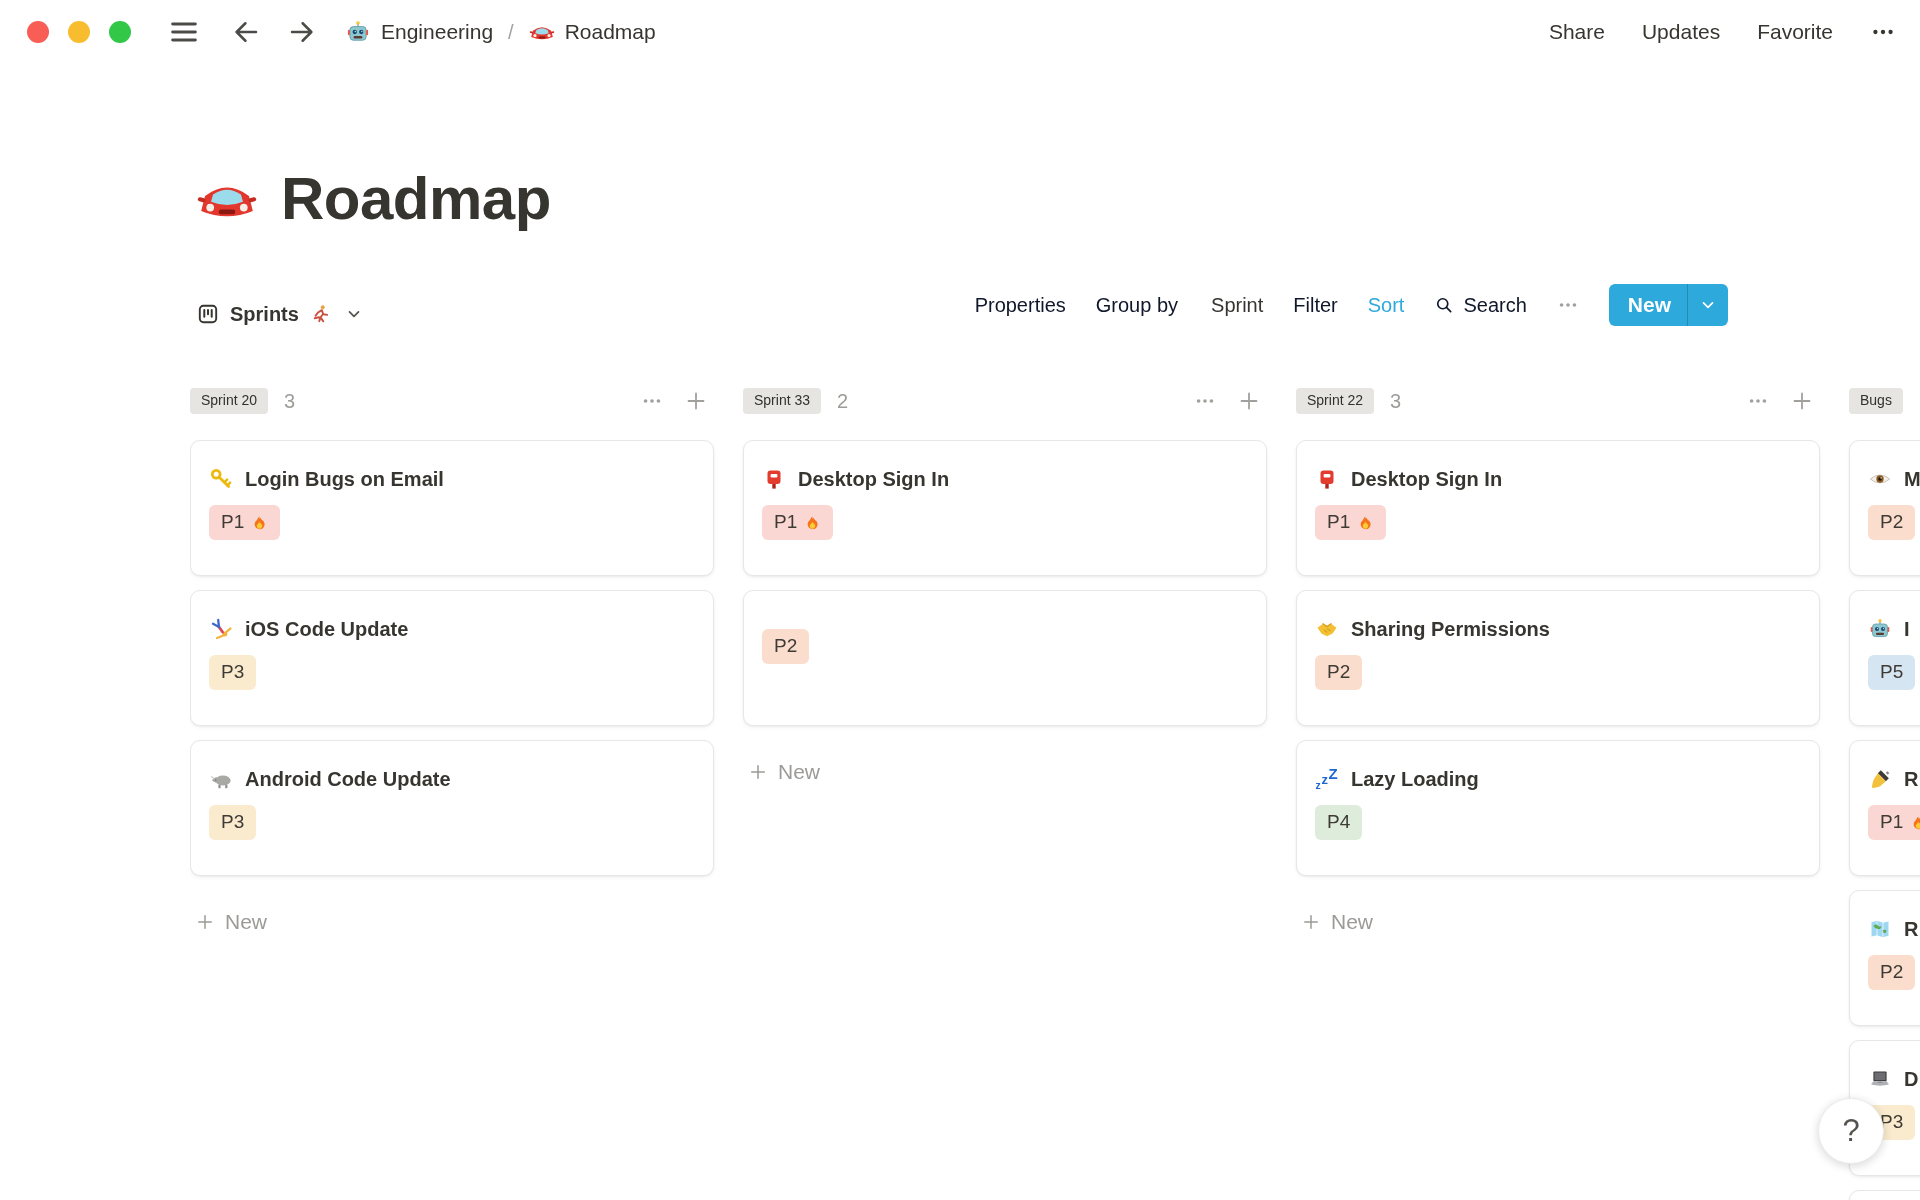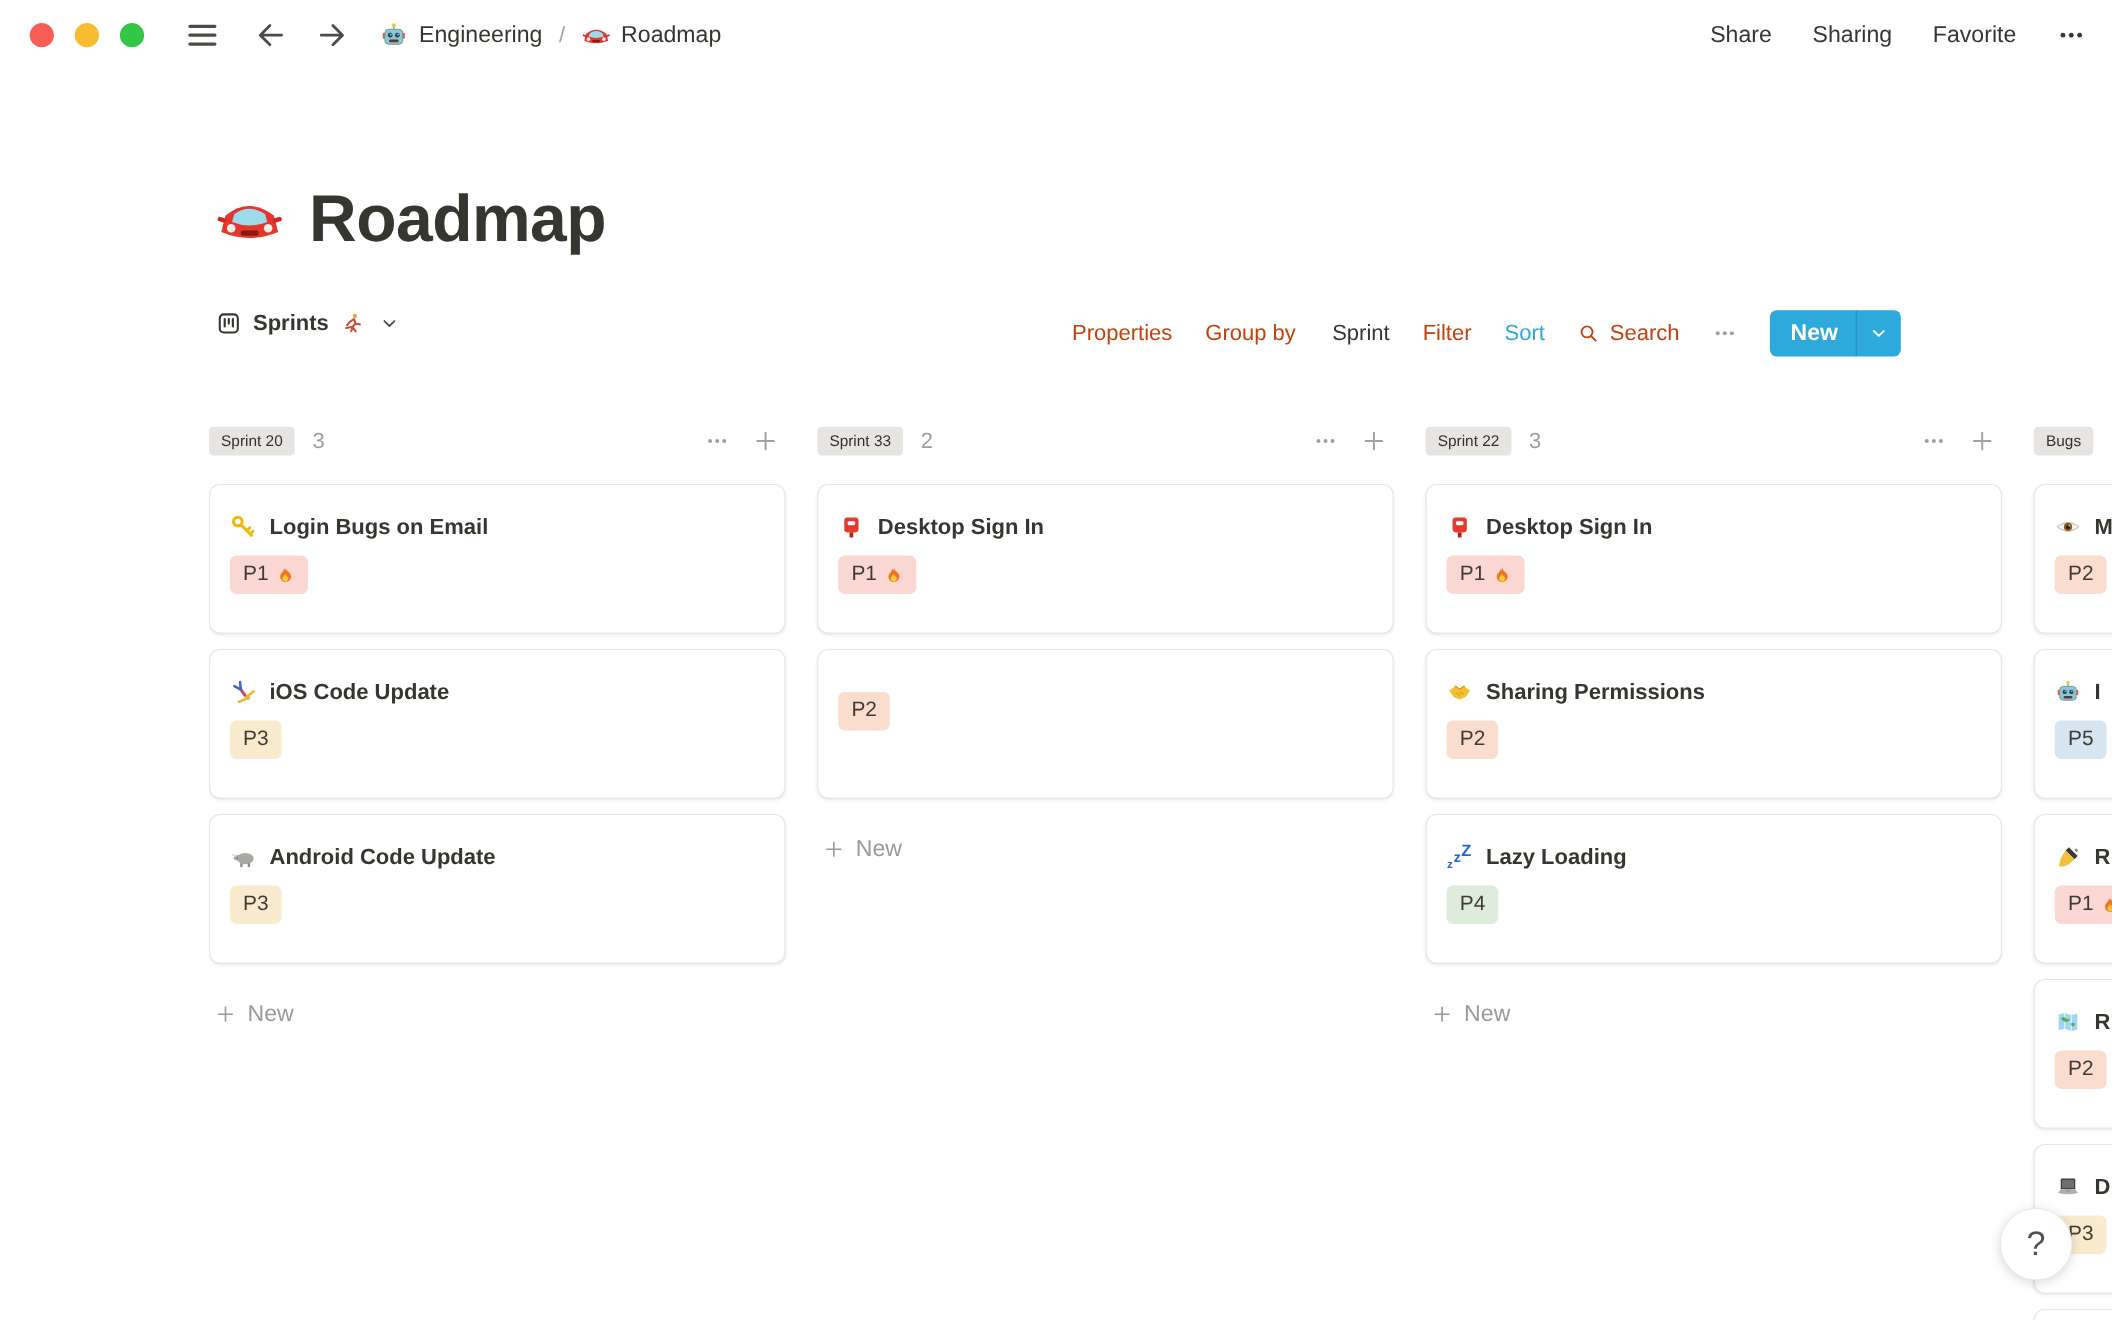--- a/index.html
+++ b/index.html
@@ -12,42 +12,42 @@
   html,body{margin:0;padding:0}
   body{
     width:1920px;height:1200px;overflow:hidden;background:#fff;
     font-family:"Liberation Sans",sans-serif;color:#37352F;
   }
   .icn{display:inline-flex;flex:0 0 auto}
   .icn svg{width:100%;height:100%;display:block}.i17{width:17px;height:17px}.i18{width:18px;height:18px}
   .i20{width:20px;height:20px}.i22{width:22px;height:22px}.i24{width:24px;height:24px}
   .i26{width:26px;height:26px}.i30{width:30px;height:30px}
   .i34{width:34px;height:34px}.i62{width:62px;height:62px}
-  .gray{color:#c2410c}.dark{color:#37352F}.midgray{color:#55534E}.litegray{color:#A2A09C}
+  .gray{color:#0f172a}.dark{color:#37352F}.midgray{color:#55534E}.litegray{color:#A2A09C}
   .accent{color:var(--c-accent)}.white{color:#fff}
 
   
   .topbar{display:flex;align-items:center;height:64px;padding:0 24px 0 27px}
   .tl{width:22px;height:22px;border-radius:50%;display:inline-block;margin-right:19px;cursor:pointer}
   .tl-red{background:var(--c-traffic-red)}.tl-yellow{background:var(--c-traffic-yellow)}.tl-green{background:var(--c-traffic-green)}
   .iconbtn{background:none;border:none;padding:0;display:inline-flex;align-items:center;cursor:pointer;color:#4D4B47}
   .tb-menu{margin-left:17px}
   .tb-nav{margin-left:30px;display:flex;align-items:center;gap:26px}
   .breadcrumb{margin-left:28px;display:flex;align-items:center;font-size:21px}
   .crumb{display:inline-flex;align-items:center;gap:10px;cursor:pointer;color:#37352F}
   .crumb-sep{color:#A5A3A0;margin:0 15px;font-size:20px}
   .topbar-right{margin-left:auto;display:flex;align-items:center;gap:37px;font-size:21px}
   .topact{cursor:pointer;color:#37352F}
 
   
   .title-row{display:flex;align-items:center;gap:23px;margin:96px 0 0 196px;height:78px}
   .page-title{font-size:60px;font-weight:700;letter-spacing:-0.5px;line-height:78px;white-space:nowrap}
 
   
-  .toolbar{display:flex;align-items:flex-start;height:44px;margin:44px 192px 0 196px}
+  .toolbar{display:flex;align-items:flex-end;height:44px;margin:44px 192px 0 196px}
   .view-tab{display:flex;align-items:center;gap:10px;font-size:20px;font-weight:600;cursor:pointer}
   .view-tab .chev{margin-left:4px}
   .toolbar-right{margin-left:auto;display:flex;align-items:center;gap:30px;font-size:20px;white-space:nowrap}
   .tbtn{cursor:pointer;display:inline-flex;align-items:center;gap:9px}
   .groupby .val{margin-left:24px}
   .new-btn{display:flex;align-items:stretch;background:var(--c-accent);border-radius:6px;height:42px;color:#fff;cursor:pointer;overflow:hidden}
   .new-label{display:flex;align-items:center;padding:0 16px 0 19px;font-weight:600;font-size:21px}
   .new-divider{width:1px;background:rgba(0,0,0,0.18)}
   .new-chev{display:flex;align-items:center;padding:0 11px}
 
@@ -131,21 +131,21 @@
             <circle cx="18.5" cy="15.3" r="1.5" fill="#F4F0E8"></circle>
             <rect x="8.8" y="16.1" width="6.4" height="1.8" rx="0.9" fill="#8C1812"></rect>
             <path d="M2.9 12.5 l-1.4 -0.4 M21.1 12.5 l1.4 -0.4" stroke="#C62B22" stroke-width="1.6" stroke-linecap="round"></path>
           </svg>
         </span>
       <span>Roadmap</span>
     </span>
   </nav>
   <div class="topbar-right">
     <span class="topact">Share</span>
-    <span class="topact">Sharing</span>
+    <span class="topact">Updates</span>
     <span class="topact">Favorite</span>
     <span class="icn i26 dark" style="cursor:pointer">
         <svg viewBox="0 0 24 24">
           <circle cx="5" cy="12" r="2" fill="currentColor"></circle>
           <circle cx="12" cy="12" r="2" fill="currentColor"></circle>
           <circle cx="19" cy="12" r="2" fill="currentColor"></circle>
         </svg>
       </span>
   </div>
 </header>

